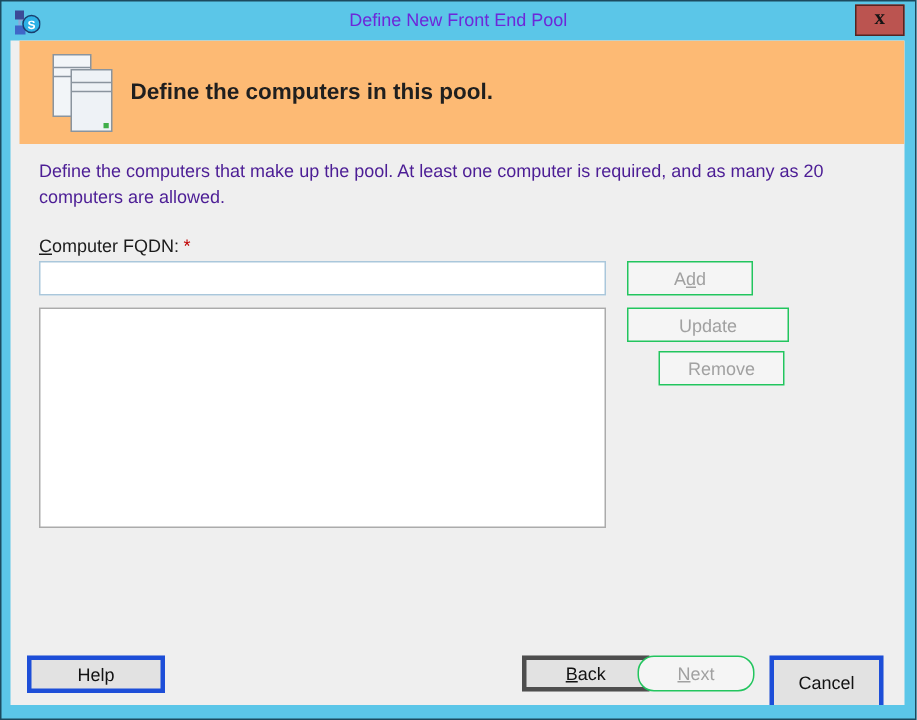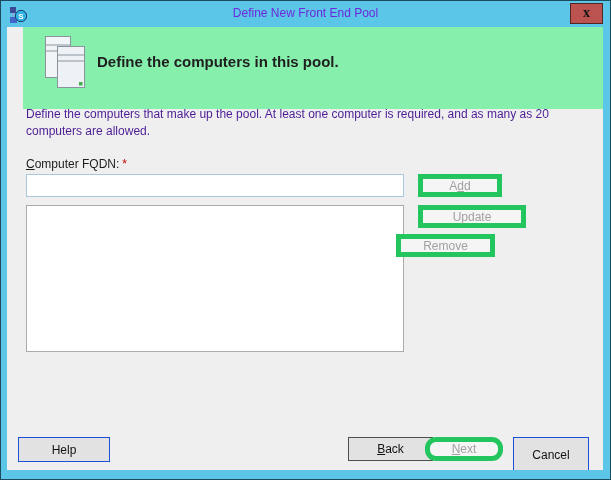--- a/index.html
+++ b/index.html
@@ -62,23 +62,23 @@
   
   .content {
     position: absolute;
     left: 6px; right: 7px;
     top: 26px; bottom: 9px;
     background: #efefef;
     overflow: hidden;
   }
   .header-banner {
     position: absolute;
-    left: 16px; top: 0; right: 0;
-    height: 82px;
-    background: #86efac;
+    left: 6px; top: 0; right: 0;
+    height: 69px;
+    background: #fdba74;
   }
   .computers-icon {
     position: absolute;
     left: 21px; top: 8px;
     width: 42px; height: 54px;
   }
   .page-title {
     position: absolute;
     left: 74px; top: 26px;
     margin: 0;
@@ -130,36 +130,36 @@
     display: flex;
     align-items: center;
     justify-content: center;
     font-family: "Liberation Sans", sans-serif;
     font-size: 12px;
     padding: 0;
     white-space: nowrap;
   }
   .btn.enabled {
     background: #e2e2e2;
-    border: 1px solid #1d4ed8;
+    border: 3px solid #1d4ed8;
     color: #121212;
     cursor: pointer;
   }
   .btn.default {
     border-color: #4e4e4e;
   }
   .btn.disabled {
     background: #f5f5f5;
-    border: 5px solid #22c55e;
+    border: 1px solid #22c55e;
     color: #a1a1a1;
     cursor: default;
   }
   .add-btn    { left: 411px; top: 147px; width: 84px; height: 23px; }
   .update-btn { left: 411px; top: 178px; width: 108px; height: 23px; }
-  .remove-btn { left: 389px; top: 207px; width: 99px; height: 23px; }
+  .remove-btn { left: 432px; top: 207px; width: 84px; height: 23px; }
   .help-btn   { left: 11px;  top: 410px; width: 92px; height: 25px; }
   .back-btn   { left: 341px; top: 410px; width: 85px; height: 24px; }
   .next-btn   { left: 418px; top: 410px; width: 78px; height: 24px; border-radius: 11px; }
   .cancel-btn { left: 506px; top: 410px; width: 76px; height: 36px; }
 </style>
 </head>
 <body>
 
 <div class="window">
 

